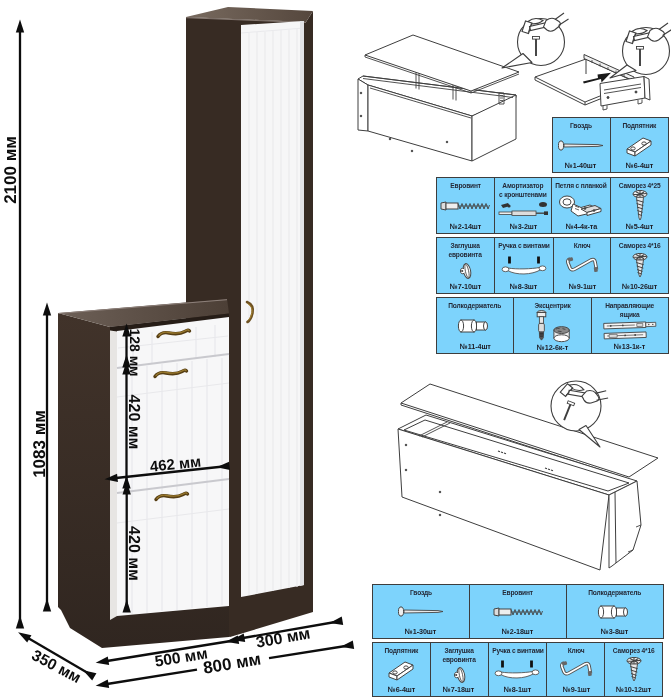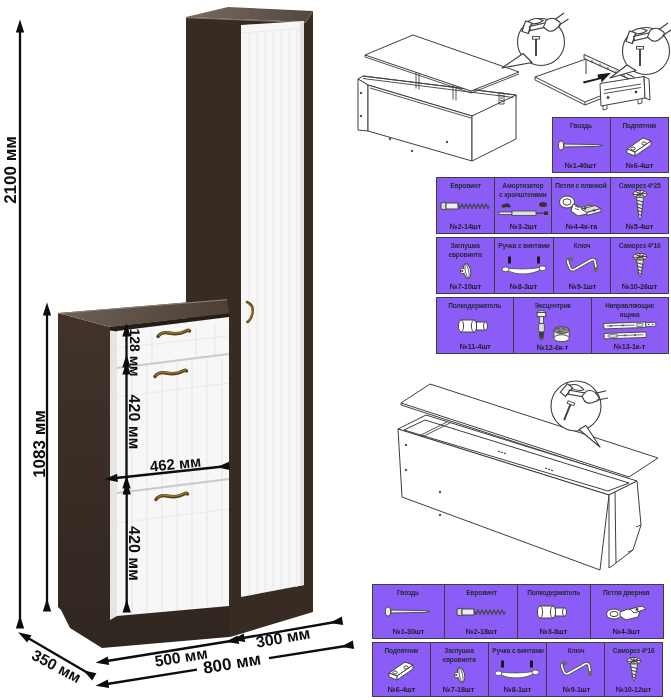--- a/index.html
+++ b/index.html
@@ -1,19 +1,19 @@
 <!DOCTYPE html>
 <html><head>
 <meta charset="utf-8">
 <style>
 html,body{margin:0;padding:0;}
 body{width:671px;height:700px;background:#fff;font-family:"Liberation Sans",sans-serif;}
 #page{position:relative;width:671px;height:700px;overflow:hidden;background:#fff;}
 .row{position:absolute;display:flex;}
-.cell{box-sizing:border-box;border:1px solid #3d3d3d;background:#8b5cf6;display:flex;flex-direction:column;align-items:center;justify-content:space-between;padding:3px 1px 2px;flex:1;margin-left:-1px;}
+.cell{box-sizing:border-box;border:1px solid #3d3d3d;background:#7dd3fc;display:flex;flex-direction:column;align-items:center;justify-content:space-between;padding:3px 1px 2px;flex:1;margin-left:-1px;}
 .cell:first-child{margin-left:0;}
 .t{font-size:7.2px;font-weight:bold;color:#252a38;text-align:center;line-height:1.3;letter-spacing:-0.2px;transform:scaleX(.92);transform-origin:50% 0;white-space:nowrap;}
 .n{font-size:7.6px;font-weight:bold;color:#1d1d26;text-align:center;letter-spacing:-0.1px;transform:scaleX(.95);}
 .ic{flex:1;display:flex;align-items:center;justify-content:center;}
 svg.abs{position:absolute;left:0;top:0;}
 </style>
 </head>
 <body>
 <div id="page">
 <svg class="abs" width="671" height="700" viewBox="0 0 671 700" style="text-rendering:geometricPrecision">
@@ -425,33 +425,20 @@
     <svg width="36" height="22">
             <rect x="4" y="5" width="13" height="12" fill="#fff" stroke="#444"></rect>
             <ellipse cx="4" cy="11" rx="2.6" ry="6" fill="#fff" stroke="#444"></ellipse>
             <ellipse cx="17" cy="11" rx="2.6" ry="6" fill="#fff" stroke="#444"></ellipse>
             <rect x="19.5" y="7" width="9" height="8" fill="#fff" stroke="#444"></rect>
             <ellipse cx="28.5" cy="11" rx="2" ry="4" fill="#fff" stroke="#444"></ellipse>
           </svg>
   </div>
         <div class="n">№3-8шт</div>
       </div>
-  <div class="cell">
-        <div class="t">Петля дверная</div>
-        <div class="ic">
-    <svg width="44" height="24">
-            <ellipse cx="9" cy="14" rx="7.5" ry="5" fill="#fff" stroke="#444"></ellipse>
-            <ellipse cx="9" cy="14" rx="4" ry="2.6" fill="#fff" stroke="#444"></ellipse>
-            <path d="M15,12 l8,-3 12,2 -2,6 -12,3 -6,-4 z" fill="#fff" stroke="#444"></path>
-            <polygon points="25,9 37,6 41,9 29,13" fill="#fff" stroke="#444"></polygon>
-            <circle cx="32" cy="9.5" r="1.4" fill="#444"></circle>
-          </svg>
-  </div>
-        <div class="n">№4-3шт</div>
-      </div>
 </div>
 <div class="row" style="left:371.5px;top:642px;width:292px;height:55px;">
   <div class="cell">
         <div class="t">Подпятник</div>
         <div class="ic">
     <svg width="30" height="24">
             <polygon points="3,15 19,4 27,7 11,18" fill="#fff" stroke="#444"></polygon>
             <polygon points="3,15 11,18 11,22 3,19" fill="#fff" stroke="#444"></polygon>
             <polygon points="11,18 27,7 27,11 11,22" fill="#fff" stroke="#444"></polygon>
             <ellipse cx="9" cy="14.5" rx="2.2" ry="1.6" fill="none" stroke="#444"></ellipse>

